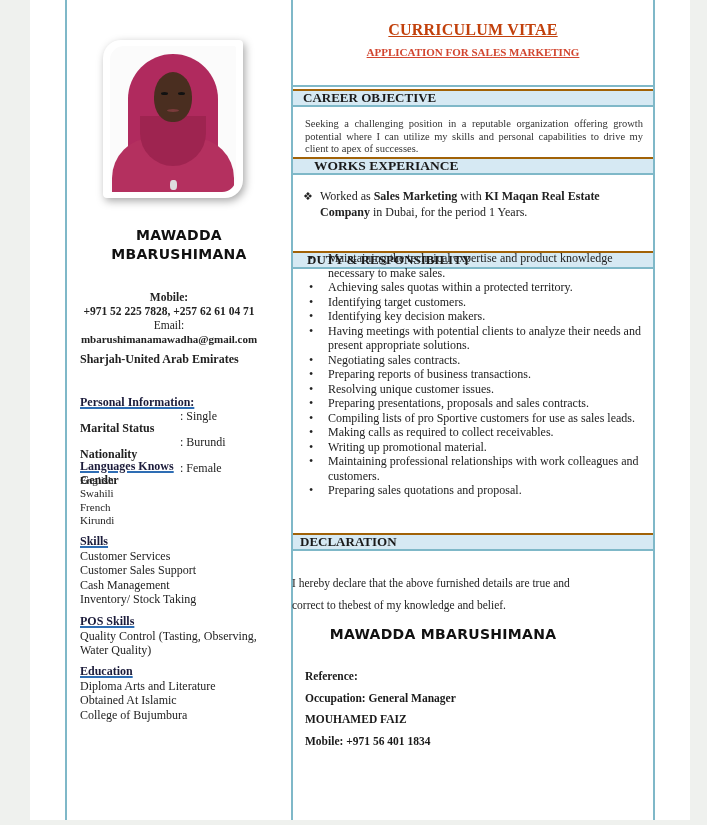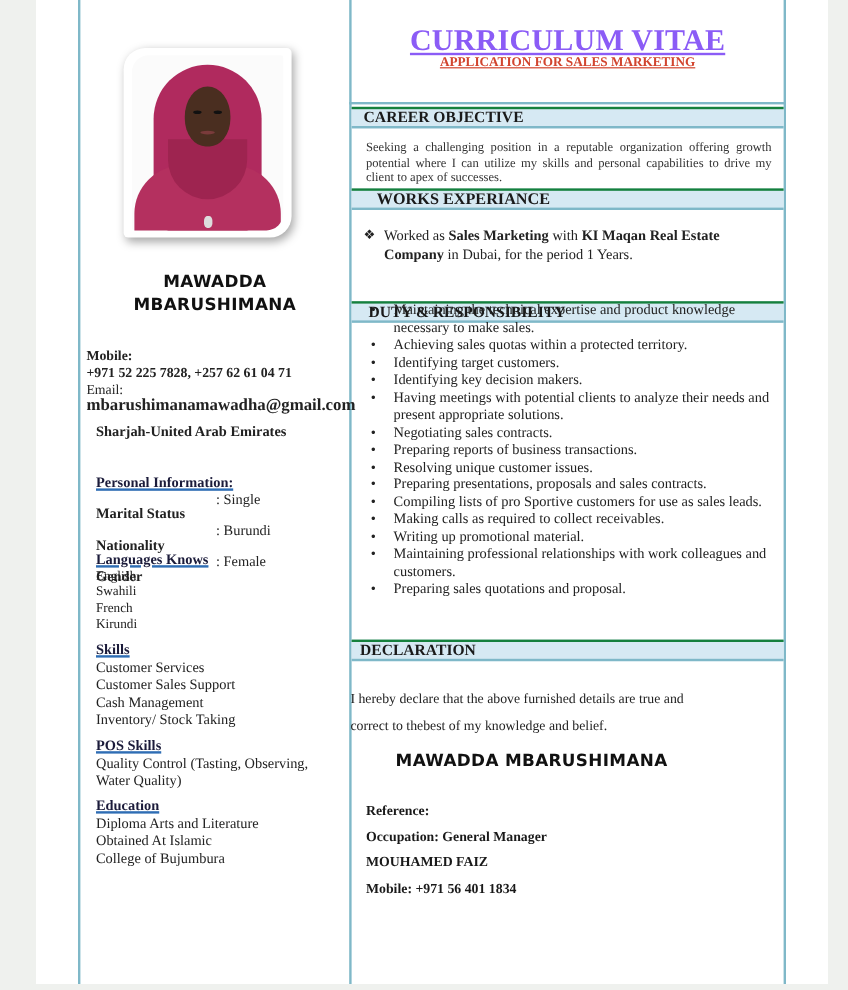--- a/index.html
+++ b/index.html
@@ -8,43 +8,43 @@
   .page { position: absolute; left: 30px; top: 0; width: 660px; height: 820px; background: #ffffff; }
   .vline { position: absolute; top: 0; height: 820px; width: 2px; background: #7fb8c8; }
   .vl-left { left: 65px; }
   .vl-mid { left: 291px; }
   .vl-right { left: 653px; }
 
   
   .photo-frame { position: absolute; left: 103px; top: 40px; width: 140px; height: 158px; border-radius: 18px 4px 18px 4px; background: #fff; box-shadow: 2px 3px 8px rgba(0,0,0,0.35); overflow: hidden; }
   .photo { position: absolute; left: 7px; top: 6px; width: 126px; height: 146px; border-radius: 14px 2px 14px 2px; background: #fbfbfb; overflow: hidden; }
   .name-block { position: absolute; left: 66px; top: 226px; width: 226px; text-align: center; font-family: "DejaVu Sans", sans-serif; font-weight: bold; font-size: 14px; line-height: 19px; color: #111; letter-spacing: 0.3px; }
-  .contact { position: absolute; left: 72px; top: 290px; width: 226px; text-align: left; font-size: 11.5px; line-height: 14px; }
+  .contact { position: absolute; left: 56px; top: 290px; width: 226px; text-align: center; font-size: 11.5px; line-height: 14px; }
   .contact .lbl-b { font-weight: bold; }
   .contact .val-b { font-weight: bold; font-size: 11.5px; }
-  .contact .email { font-weight: bold; font-size: 14px; }
+  .contact .email { font-weight: bold; font-size: 11px; }
   .location { position: absolute; left: 80px; top: 352px; font-weight: bold; font-size: 12px; }
 
   .lsec-title { font-weight: bold; font-size: 12px; text-decoration: underline; text-decoration-color: #2e6db4; text-decoration-thickness: 2px; color: #1b1b3a; }
   .personal { position: absolute; left: 80px; top: 395px; width: 205px; font-size: 12px; line-height: 14px; }
   .kv { display: flex; }
   .kv .k { width: 100px; font-weight: bold; margin-top: 12px; }
   .kv .v { }
   .kv.small { font-size: 12px; }
   .languages { position: absolute; left: 80px; top: 460px; font-size: 11px; line-height: 13.5px; }
   .skills { position: absolute; left: 80px; top: 534px; font-size: 12px; line-height: 14.5px; }
   .pos { position: absolute; left: 80px; top: 614px; font-size: 12px; line-height: 14.5px; width: 200px; }
   .edu { position: absolute; left: 80px; top: 664px; font-size: 12px; line-height: 14.5px; }
 
   
   .title-box { position: absolute; left: 291px; top: 0; width: 364px; height: 87px; border-bottom: 2px solid #7fb8c8; text-align: center; }
-  .cv-title { position: absolute; left: 0; right: 0; top: 21px; font-weight: bold; font-size: 25px; color: #8b5cf6; text-decoration: underline; letter-spacing: 0.2px; }
+  .cv-title { position: absolute; left: 0; right: 0; top: 21px; font-weight: bold; font-size: 16px; color: #c2410c; text-decoration: underline; letter-spacing: 0.2px; }
   .cv-sub { position: absolute; left: 0; right: 0; top: 46px; font-weight: bold; font-size: 11px; color: #d2452f; text-decoration: underline; }
 
-  .sec-head { position: absolute; left: 293px; width: 360px; height: 18px; background: #d6e9f3; border-top: 2px solid #15803d; border-bottom: 2px solid #7fb8c8; font-weight: bold; font-size: 13px; line-height: 14px; padding-left: 10px; color: #1a1a1a; }
+  .sec-head { position: absolute; left: 293px; width: 360px; height: 18px; background: #d6e9f3; border-top: 2px solid #a16207; border-bottom: 2px solid #7fb8c8; font-weight: bold; font-size: 13px; line-height: 14px; padding-left: 10px; color: #1a1a1a; }
   .h-career { top: 89px; }
   .h-works { top: 157px; padding-left: 21px; font-size: 13.5px; }
   .h-duty { top: 251px; padding-left: 14px; }
   .h-decl { top: 533px; padding-left: 7px; }
 
   .career-text { position: absolute; left: 305px; top: 118px; width: 338px; font-size: 10.5px; line-height: 12.5px; text-align: justify; color: #333; }
   .works-text { position: absolute; left: 303px; top: 189px; width: 345px; font-size: 12px; line-height: 15.5px; color: #222; display: flex; }
   .works-text .bullet { width: 17px; flex: none; font-size: 11px; }
   .works-text b { font-weight: bold; }
 

